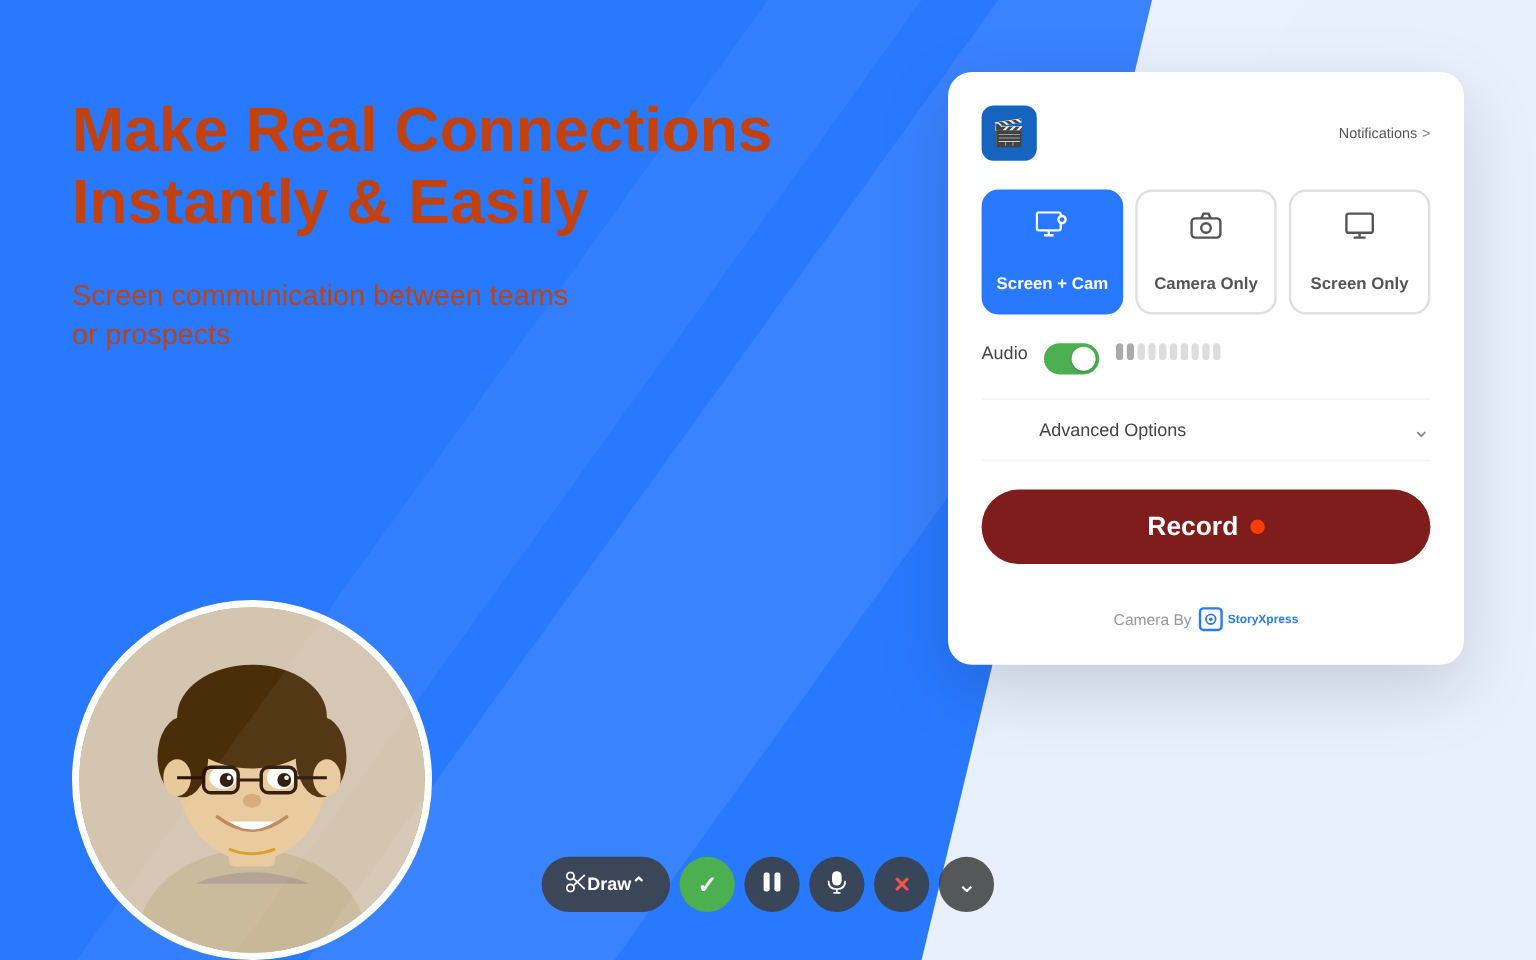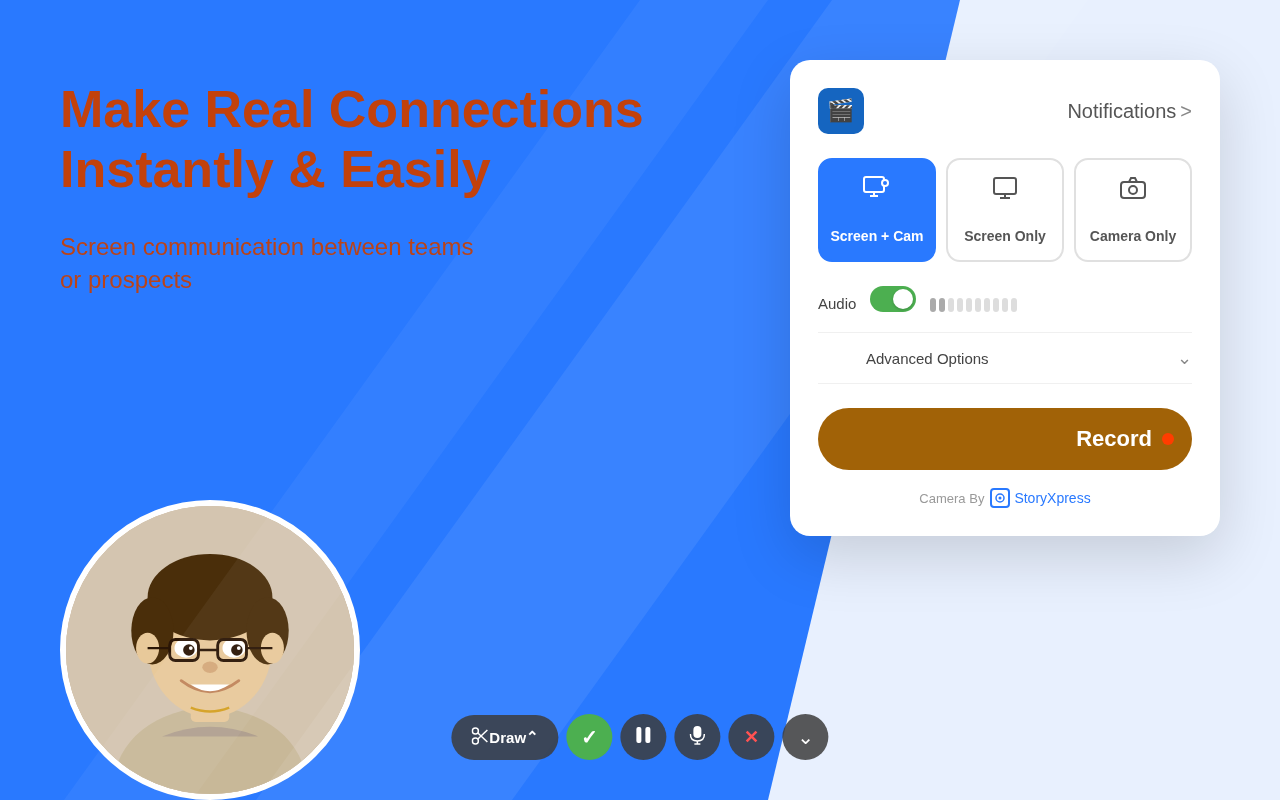--- a/index.html
+++ b/index.html
@@ -135,21 +135,21 @@
       justify-content: center;
       position: relative;
       overflow: hidden;
     }
     .clapper-icon::before {
       content: '🎬';
       font-size: 22px;
     }
     .notifications-link {
       color: #555;
-      font-size: 20px;
+      font-size: 12px;
       cursor: pointer;
       display: flex;
       align-items: center;
       gap: 4px;
     }
     .notifications-link .chevron {
       color: #888;
     }
 
     
@@ -191,21 +191,21 @@
     }
     .mode-label {
       font-size: 14px;
       font-weight: 600;
       margin-top: 16px;
     }
 
     
     .audio-row {
       display: flex;
-      align-items: flex-end;
+      align-items: flex-start;
       gap: 14px;
       margin-bottom: 20px;
     }
     .audio-label {
       font-size: 15px;
       color: #444;
       font-weight: 500;
     }
     .toggle {
       width: 46px;
@@ -259,33 +259,33 @@
       margin-left: 48px;
     }
     .chevron-down {
       color: #888;
       font-size: 18px;
     }
 
     
     .record-btn {
       width: 100%;
-      background: #a16207;
+      background: #7f1d1d;
       color: white;
       border: none;
       border-radius: 50px;
       padding: 18px;
       font-size: 22px;
       font-weight: 700;
       cursor: pointer;
       display: flex;
       align-items: center;
-      justify-content: flex-end;
+      justify-content: center;
       gap: 10px;
-      margin-bottom: 18px;
+      margin-bottom: 36px;
     }
     .record-dot {
       width: 12px;
       height: 12px;
       background: #ff3d00;
       border-radius: 50%;
       display: inline-block;
     }
 
     
@@ -293,22 +293,22 @@
       text-align: center;
       font-size: 13px;
       color: #999;
       display: flex;
       align-items: center;
       justify-content: center;
       gap: 6px;
     }
     .storyxpress-logo {
       color: #2979ff;
-      font-weight: 400;
-      font-size: 14px;
+      font-weight: 700;
+      font-size: 10px;
       display: flex;
       align-items: center;
       gap: 4px;
     }
     .sx-icon {
       width: 20px;
       height: 20px;
       border: 2px solid #2979ff;
       border-radius: 4px;
       display: flex;
@@ -402,36 +402,36 @@
               <line x1="7" y1="20" x2="15" y2="20" stroke="white" stroke-width="2"></line>
               <circle cx="22" cy="7" r="4" fill="white"></circle>
               <circle cx="22" cy="7" r="2" fill="#2979ff"></circle>
             </svg>
           </span>
           <span class="mode-label">Screen + Cam</span>
         </button>
         <button class="mode-btn">
           <span class="mode-icon">
             <svg width="28" height="24" viewBox="0 0 28 24" fill="none">
+              <rect x="2" y="6" width="24" height="16" rx="3" stroke="#555" stroke-width="2" fill="none"></rect>
+              <circle cx="14" cy="14" r="4" stroke="#555" stroke-width="2" fill="none"></circle>
+              <path d="M10 6 L12 2 L16 2 L18 6" stroke="#555" stroke-width="2" fill="none"></path>
+            </svg>
+          </span>
+          <span class="mode-label">Camera Only</span>
+        </button>
+        <button class="mode-btn">
+          <span class="mode-icon">
+            <svg width="28" height="24" viewBox="0 0 28 24" fill="none">
               <rect x="3" y="2" width="22" height="16" rx="2" stroke="#555" stroke-width="2" fill="none"></rect>
               <line x1="14" y1="18" x2="14" y2="22" stroke="#555" stroke-width="2"></line>
               <line x1="9" y1="22" x2="19" y2="22" stroke="#555" stroke-width="2"></line>
             </svg>
           </span>
           <span class="mode-label">Screen Only</span>
-        </button>
-        <button class="mode-btn">
-          <span class="mode-icon">
-            <svg width="28" height="24" viewBox="0 0 28 24" fill="none">
-              <rect x="2" y="6" width="24" height="16" rx="3" stroke="#555" stroke-width="2" fill="none"></rect>
-              <circle cx="14" cy="14" r="4" stroke="#555" stroke-width="2" fill="none"></circle>
-              <path d="M10 6 L12 2 L16 2 L18 6" stroke="#555" stroke-width="2" fill="none"></path>
-            </svg>
-          </span>
-          <span class="mode-label">Camera Only</span>
         </button>
       </div>
 
       <div class="audio-row">
         <span class="audio-label">Audio</span>
         <div class="toggle"></div>
         <div class="audio-bars">
           <div class="audio-bar active"></div>
           <div class="audio-bar active"></div>
           <div class="audio-bar"></div>

